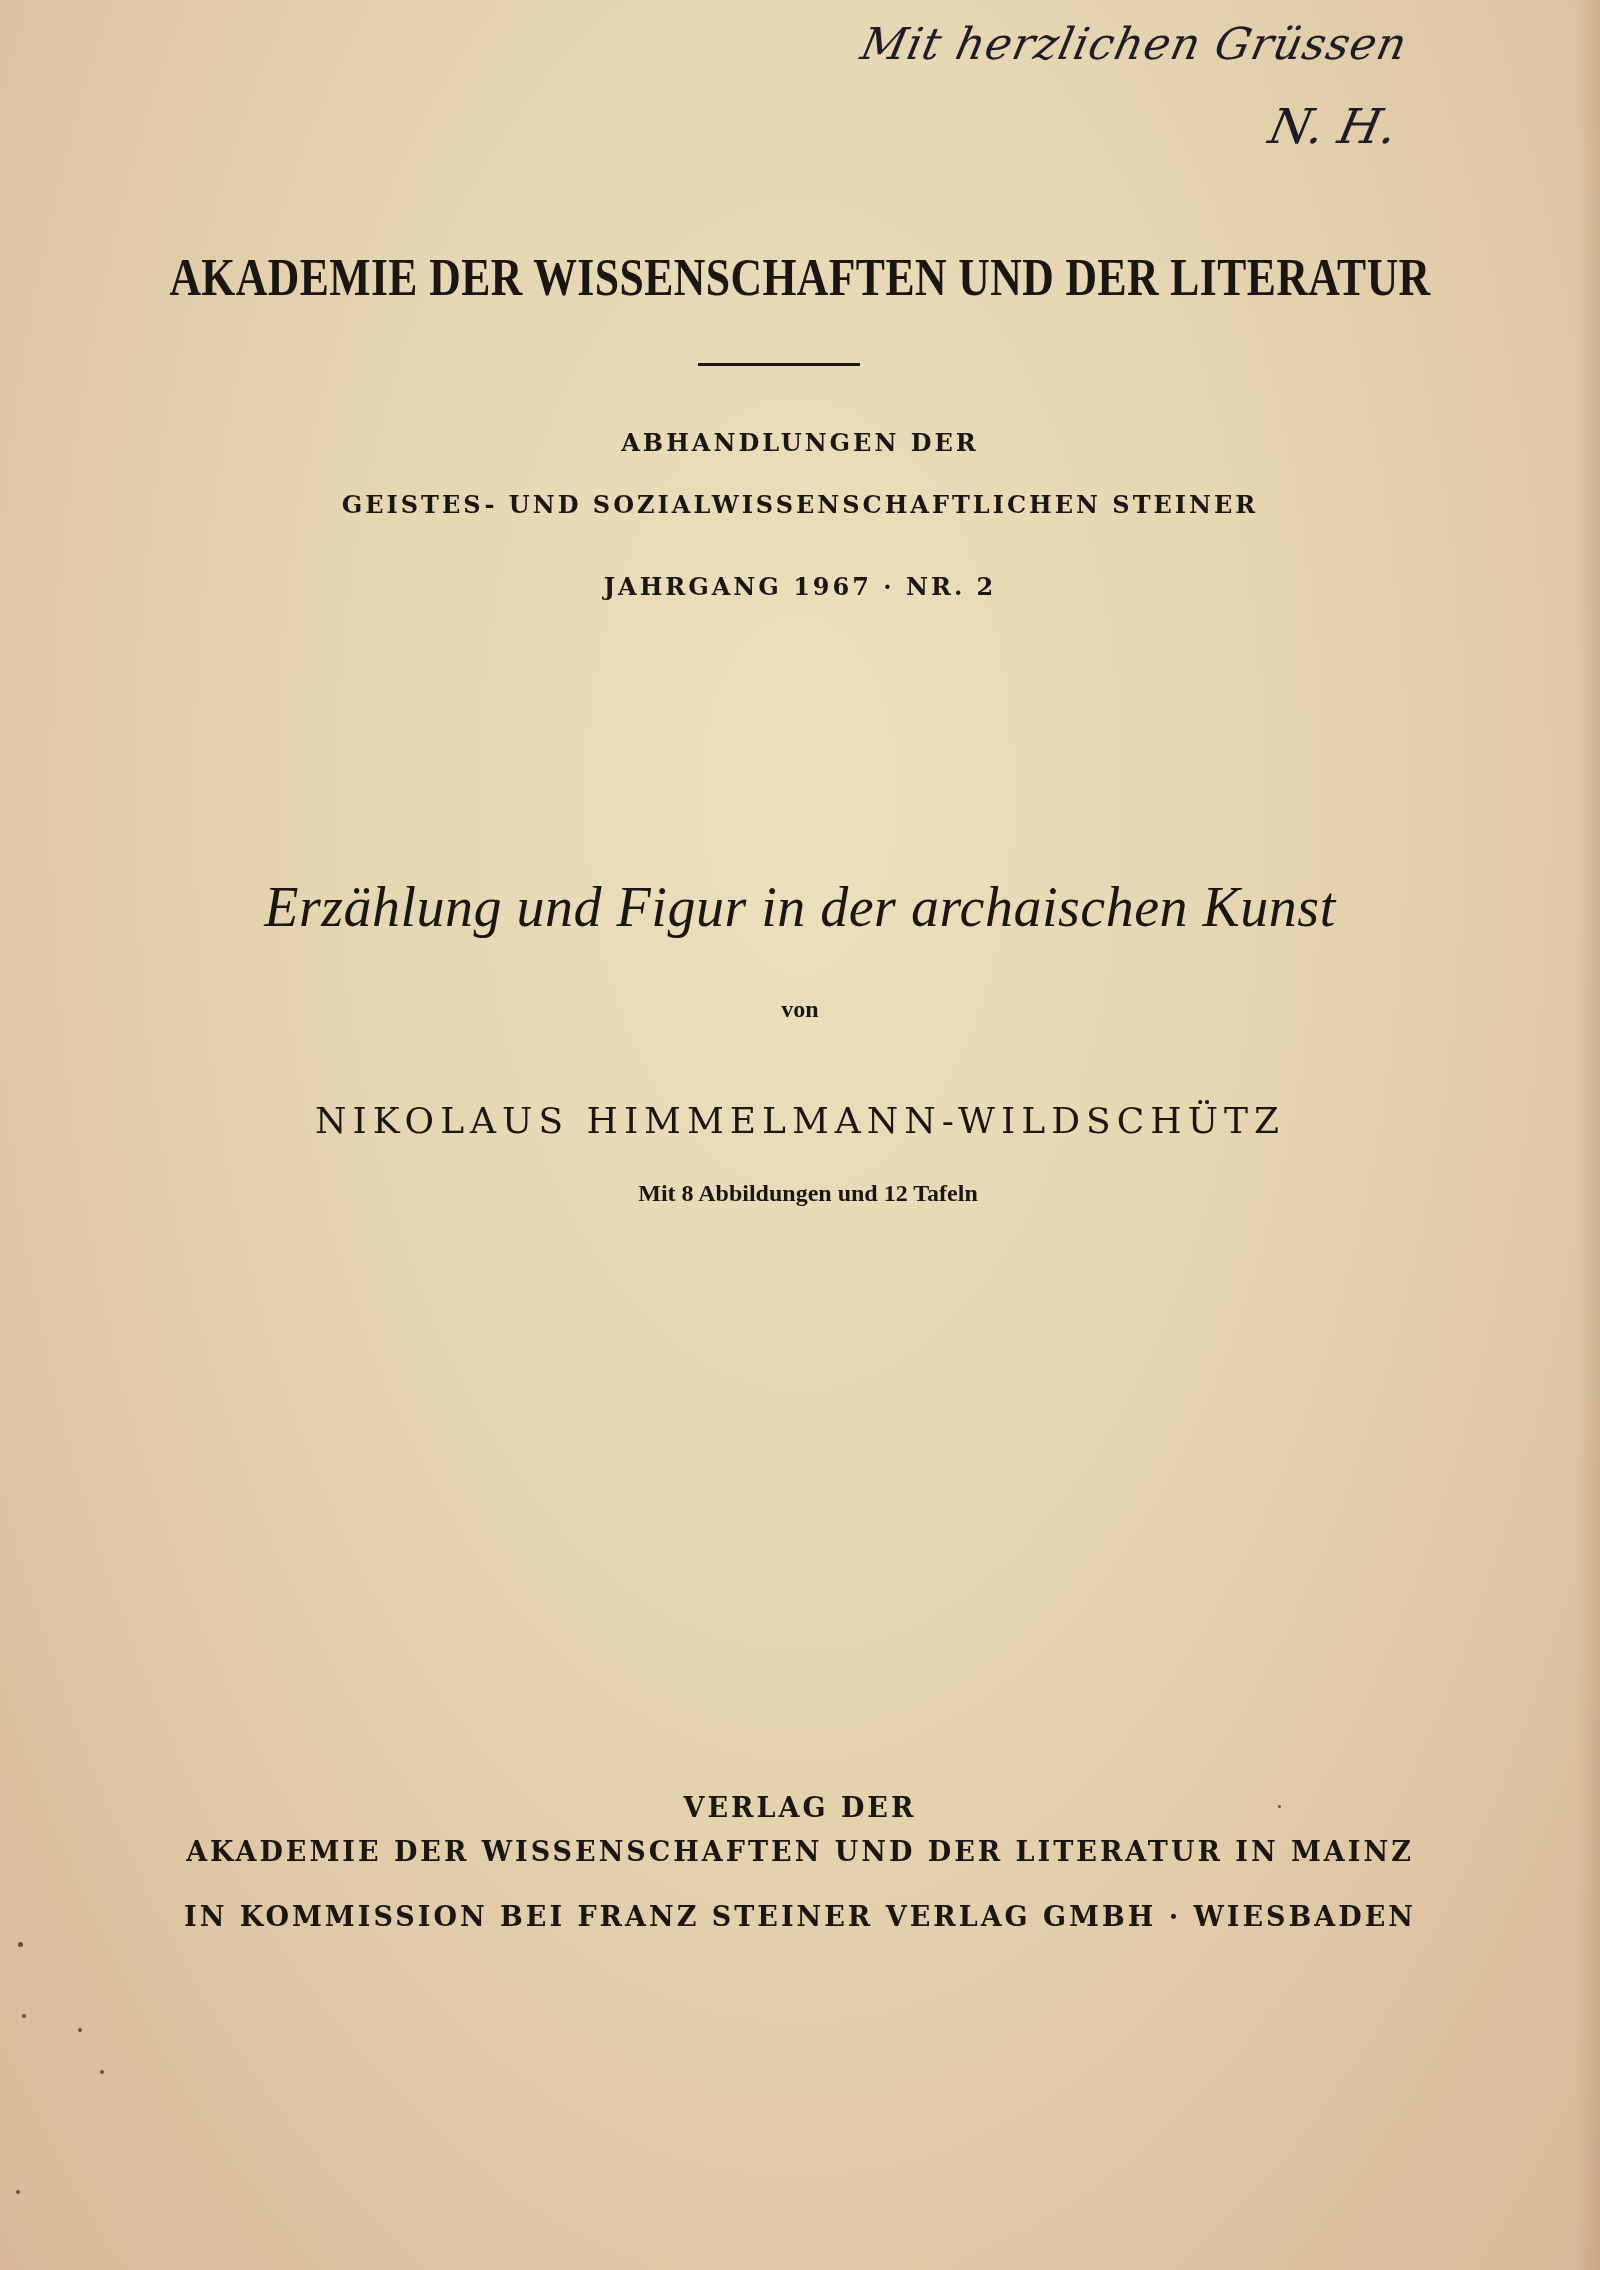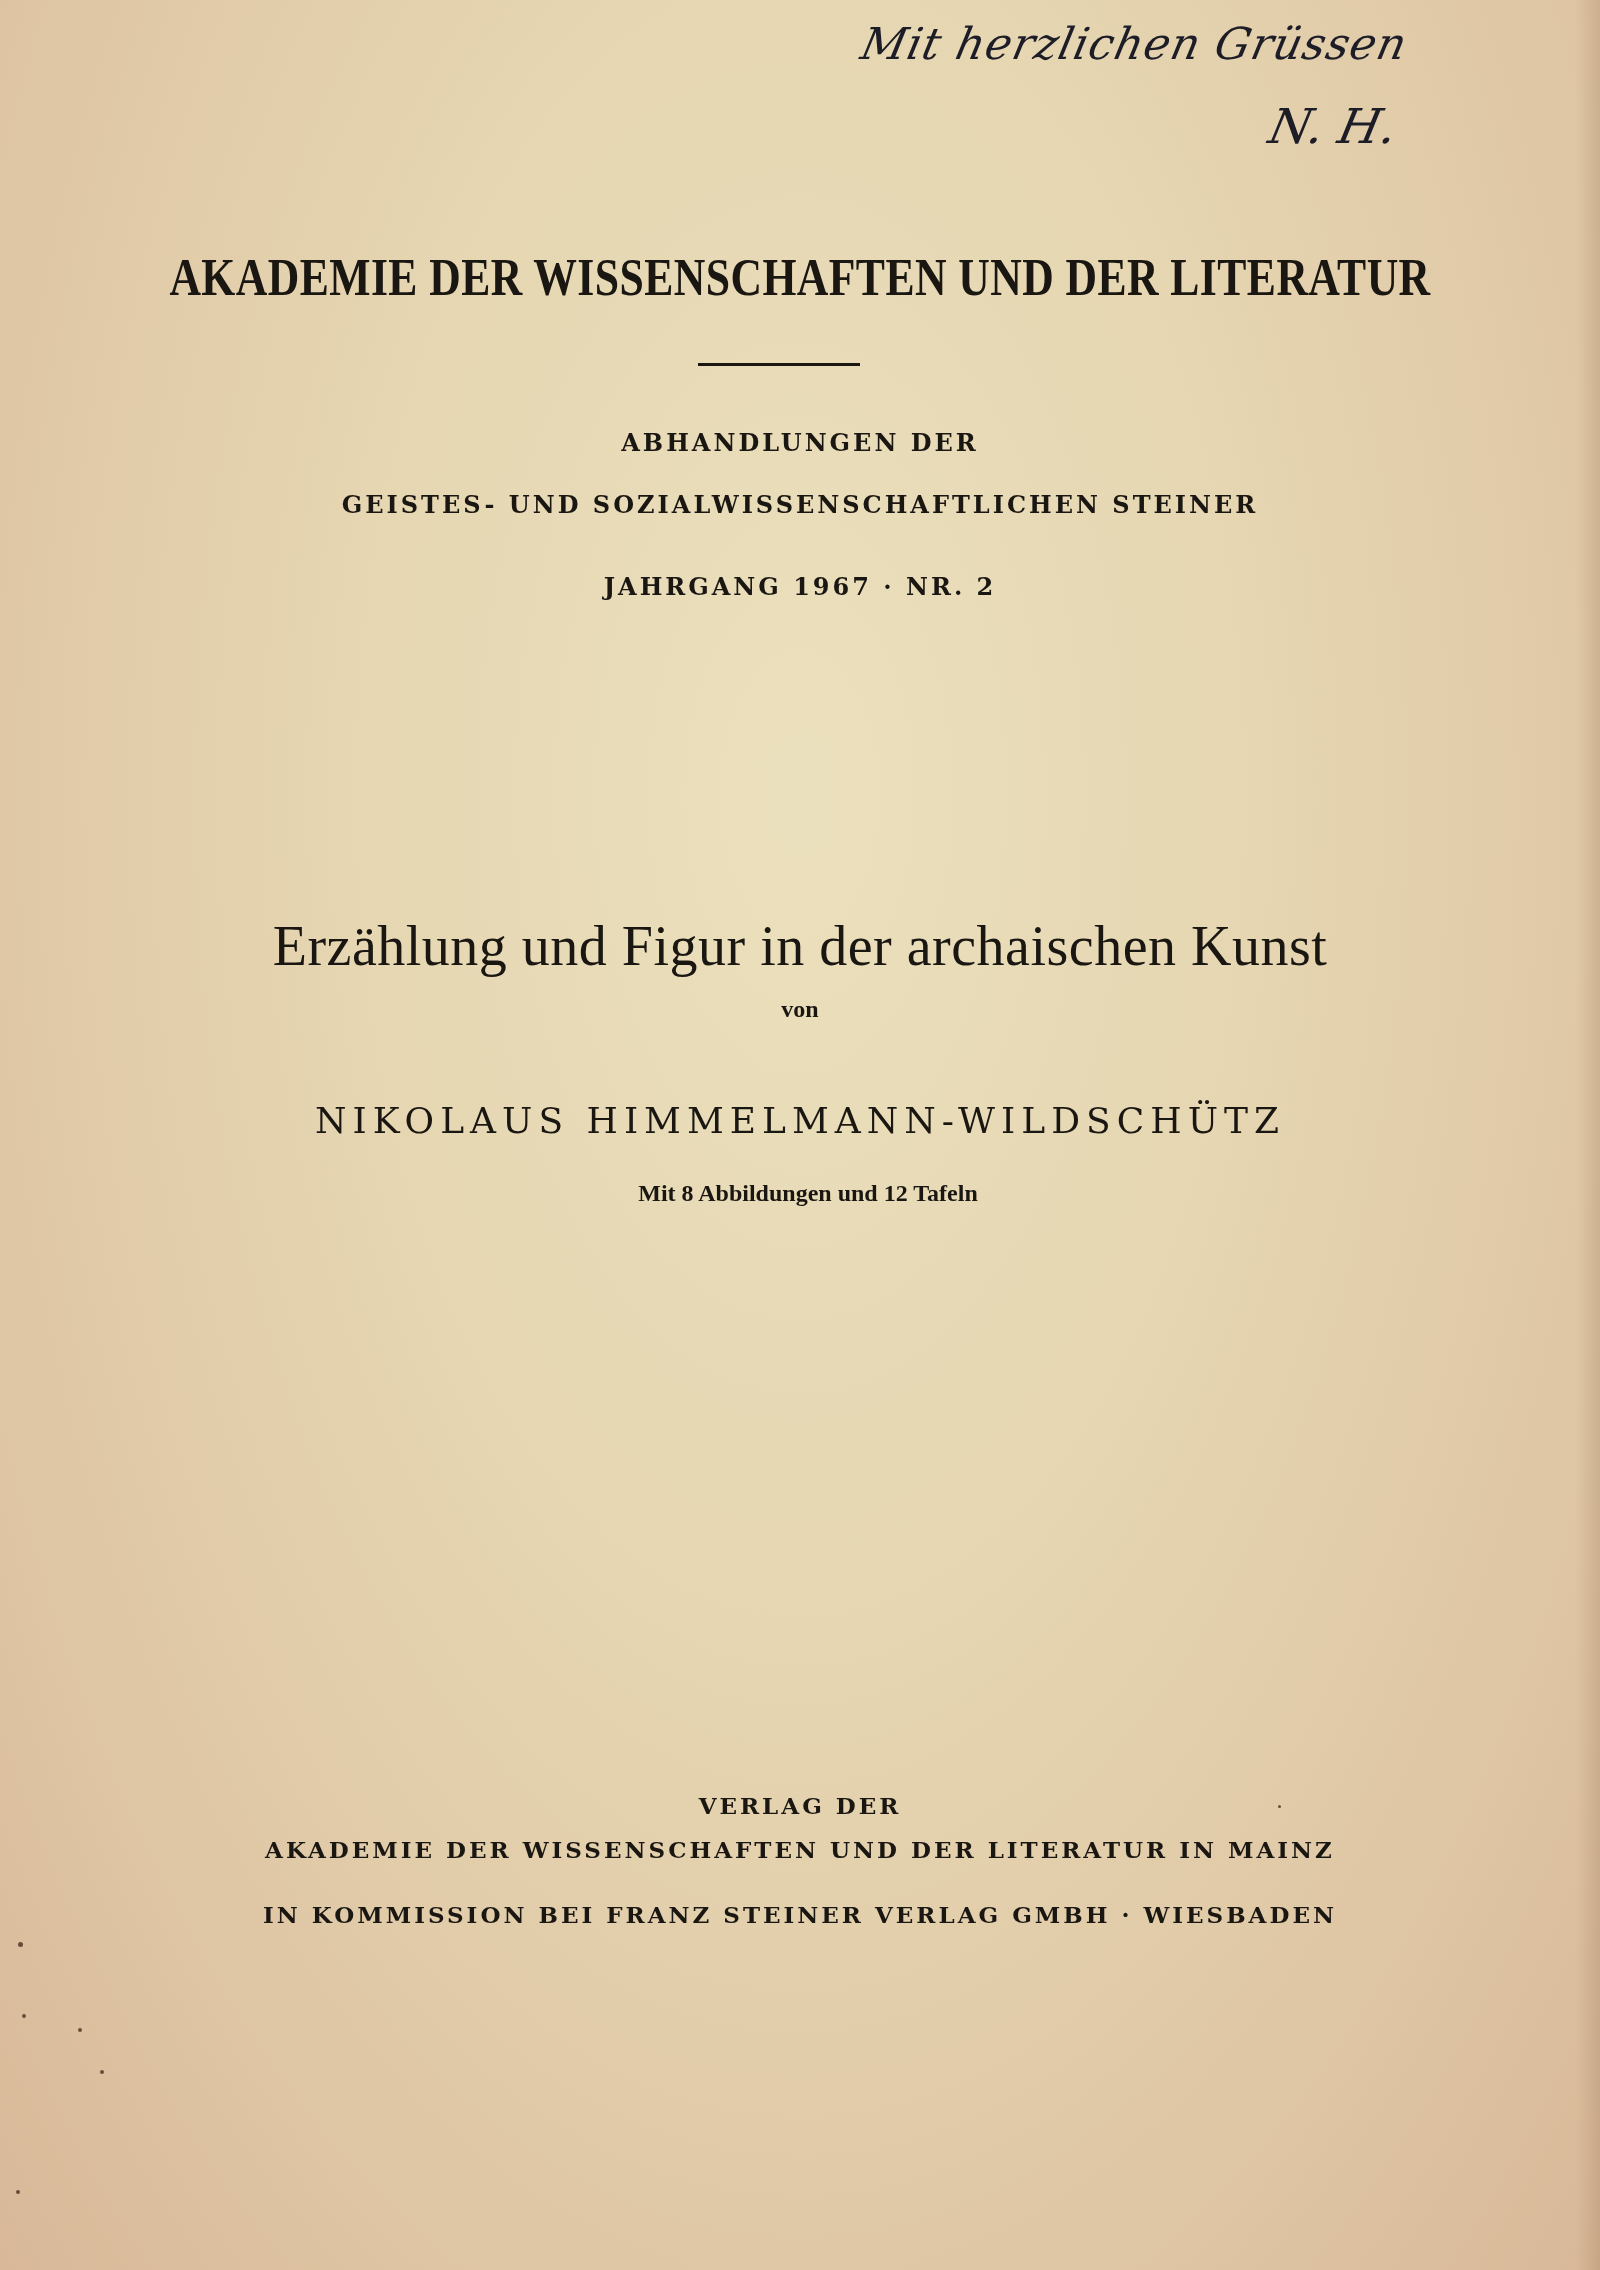--- a/index.html
+++ b/index.html
@@ -25,28 +25,28 @@
     transform: scaleX(0.84); letter-spacing: 0.5px; font-weight: bold;
   }
   .rule {
     position: absolute; left: 698px; top: 363px; width: 162px; height: 3px; background: #1a1712;
   }
   .series { font-family: "DejaVu Serif", serif; font-weight: bold; font-size: 24px; letter-spacing: 3px; }
   .s1 { top: 428px; }
   .s2 { top: 490px; }
   .s3 { top: 552px; margin-top: 20px; }
   .title {
-    top: 914px; font-family: "Liberation Serif", serif; font-size: 56px; letter-spacing: 0.5px;
+    top: 875px; font-family: "Liberation Serif", serif; font-size: 56px; letter-spacing: 0.5px; font-style: italic;
   }
   .von { top: 996px; font-family: "Liberation Serif", serif; font-weight: bold; font-size: 24px; }
   .author {
     top: 1100px; font-family: "DejaVu Serif", serif; font-size: 36px; letter-spacing: 6px;
   }
   .figures { top: 1180px; font-family: "Liberation Serif", serif; font-weight: bold; font-size: 24px; padding-left: 16px; }
-  .pub { font-family: "DejaVu Serif", serif; font-weight: bold; font-size: 23px; letter-spacing: 3px; }
+  .pub { font-family: "DejaVu Serif", serif; font-weight: bold; font-size: 27px; letter-spacing: 3px; }
   .p1 { top: 1792px; }
   .p2 { top: 1836px; }
   .p3 { top: 1901px; }
   .speck { position: absolute; background: #6a4a3a; border-radius: 50%; }
 </style>
 </head>
 <body>
 
 <div class="page-edge"></div>
 

